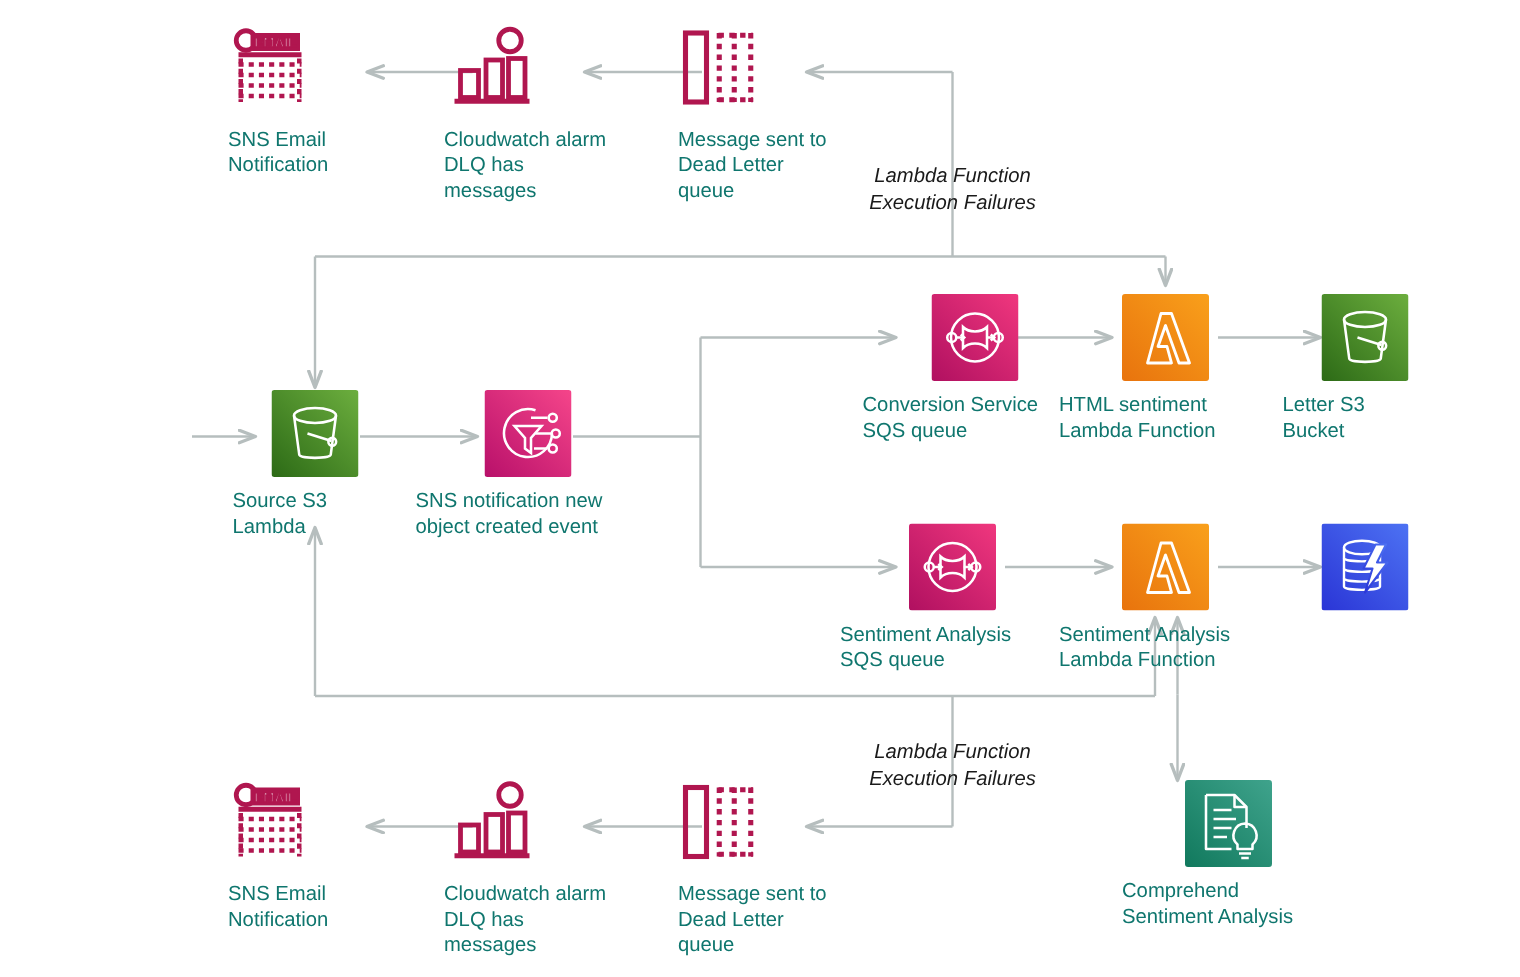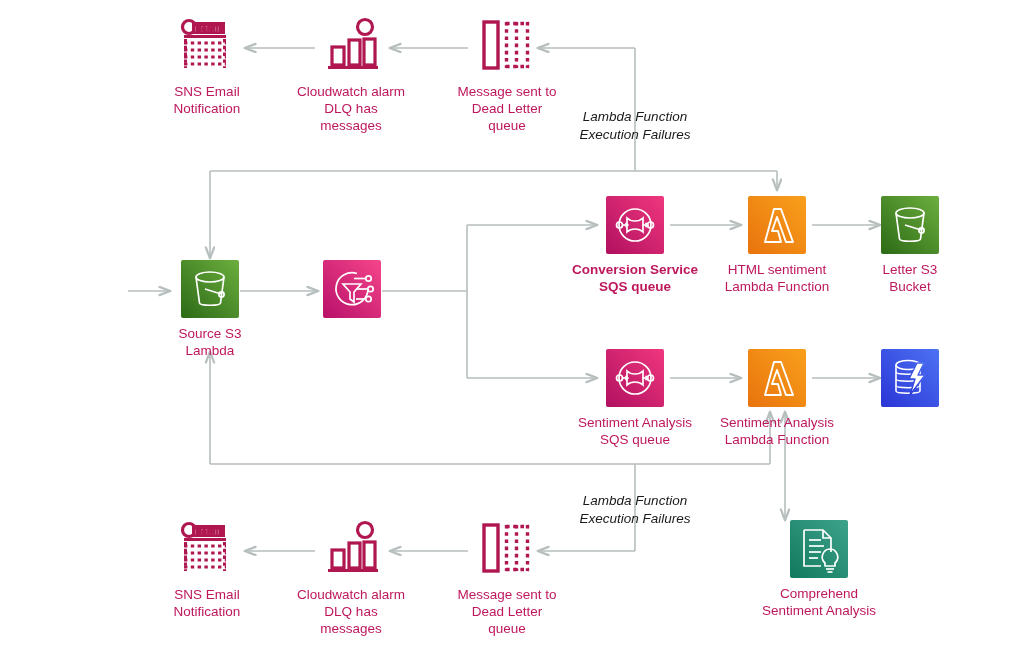--- a/index.html
+++ b/index.html
@@ -1,21 +1,21 @@
 <!DOCTYPE html>
 <html><head>
 <meta charset="utf-8">
 <style>
   html,body{margin:0;padding:0;background:#ffffff;}
   body{width:1013px;height:651px;font-family:"Liberation Sans",sans-serif;color:#232323;overflow:hidden;}
   #canvas{position:relative;width:1013px;height:651px;}
 
-  .node{position:absolute;text-align:center;}
+  .node{position:absolute;text-align:left;}
   .node .icon{display:block;margin:0 auto;}
-  .node .caption{font-size:13.5px;line-height:17px;color:#be185d;margin-top:7px;white-space:pre-line;}
+  .node .caption{font-size:13.5px;line-height:17px;color:#0f766e;margin-top:7px;white-space:pre-line;}
 
   .svc{width:58px;height:58px;border-radius:3px;position:relative;}
   .svc svg{position:absolute;left:0;top:0;}
 
   .line-label{position:absolute;font-style:italic;font-size:13.5px;line-height:18px;color:#1a1a1a;text-align:center;white-space:pre-line;}
 
   svg.wires{position:absolute;left:0;top:0;width:1013px;height:651px;pointer-events:none;}
 </style>
 </head>
 <body>
@@ -173,23 +173,25 @@
           <path d="M20,24 L38,24 L31,32 L31,42 L27,39 L27,32 Z"></path>
           <line x1="31" y1="18.5" x2="42" y2="18.5"></line>
           <line x1="34" y1="29" x2="45" y2="29"></line>
           <line x1="33" y1="39" x2="42" y2="39"></line>
           <circle cx="45.5" cy="18.5" r="2.7"></circle>
           <circle cx="47.5" cy="29" r="2.7"></circle>
           <circle cx="45.5" cy="39" r="2.7"></circle>
         </g>
       </svg>
     </span>
-  </div>
-
-  <div class="node" style="left:560px;top:196px;width:150px;font-weight:bold;">
+    <div class="caption">SNS notification new
+object created event</div>
+  </div>
+
+  <div class="node" style="left:575px;top:196px;width:150px;">
     <span class="icon svc">
       <svg width="58" height="58" viewBox="0 0 58 58">
         <defs>
             <linearGradient id="g-sqs1" x1="1" y1="0" x2="0" y2="1">
           <stop offset="0" stop-color="#F0377E"></stop>
               <stop offset="1" stop-color="#B01060"></stop>
         </linearGradient>
           </defs>
         <rect width="58" height="58" rx="2" fill="url(#g-sqs1)"></rect>
         <g fill="none" stroke="#ffffff" stroke-width="1.7">

